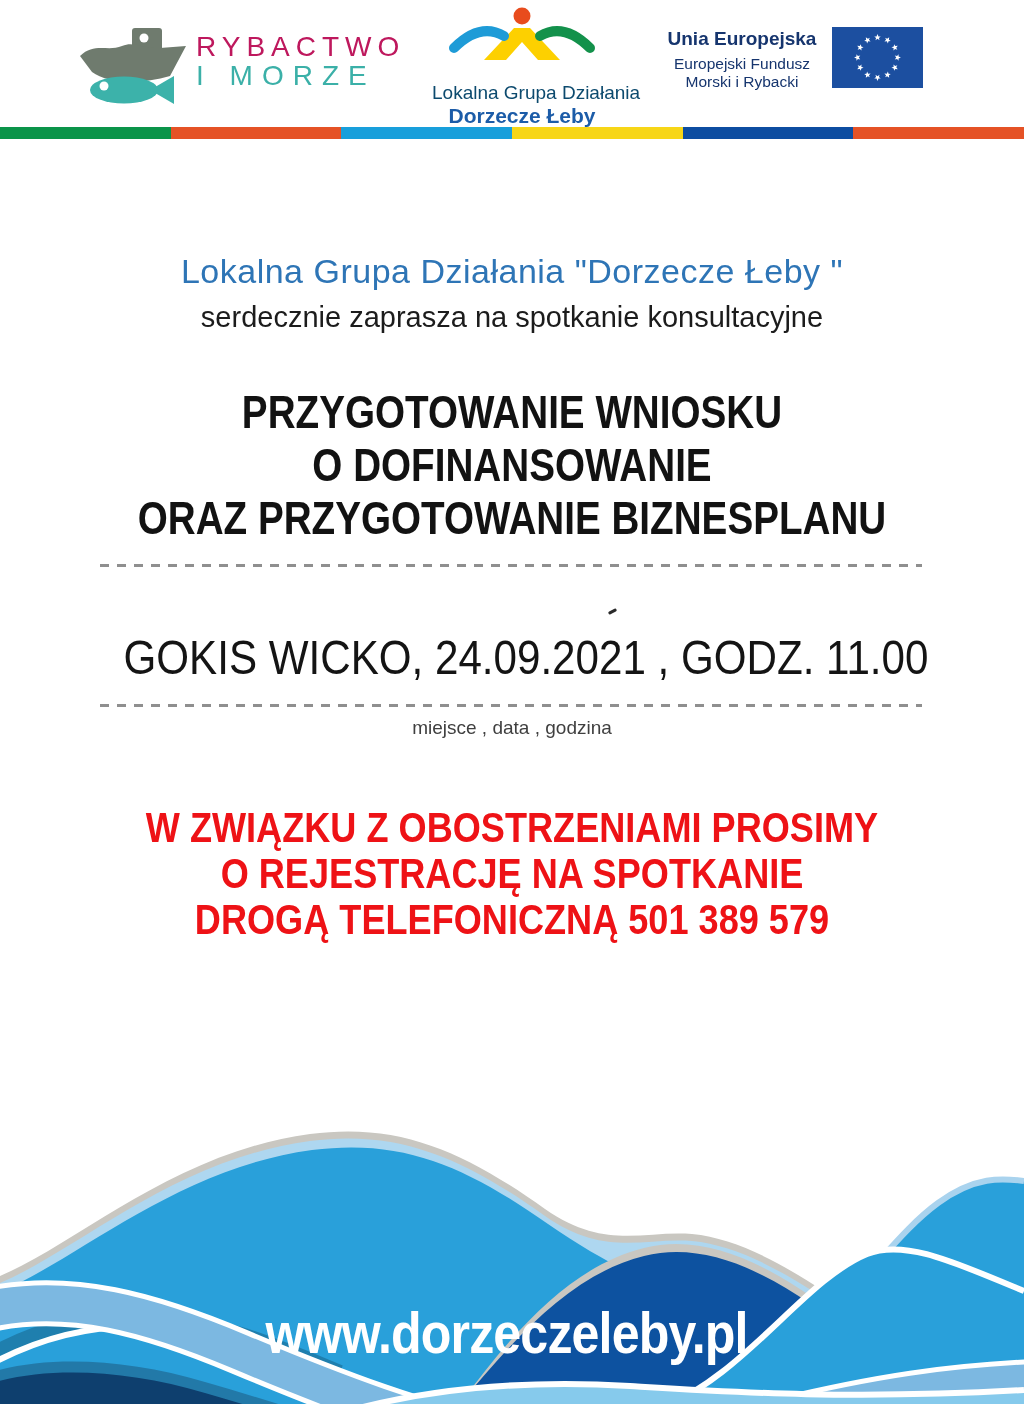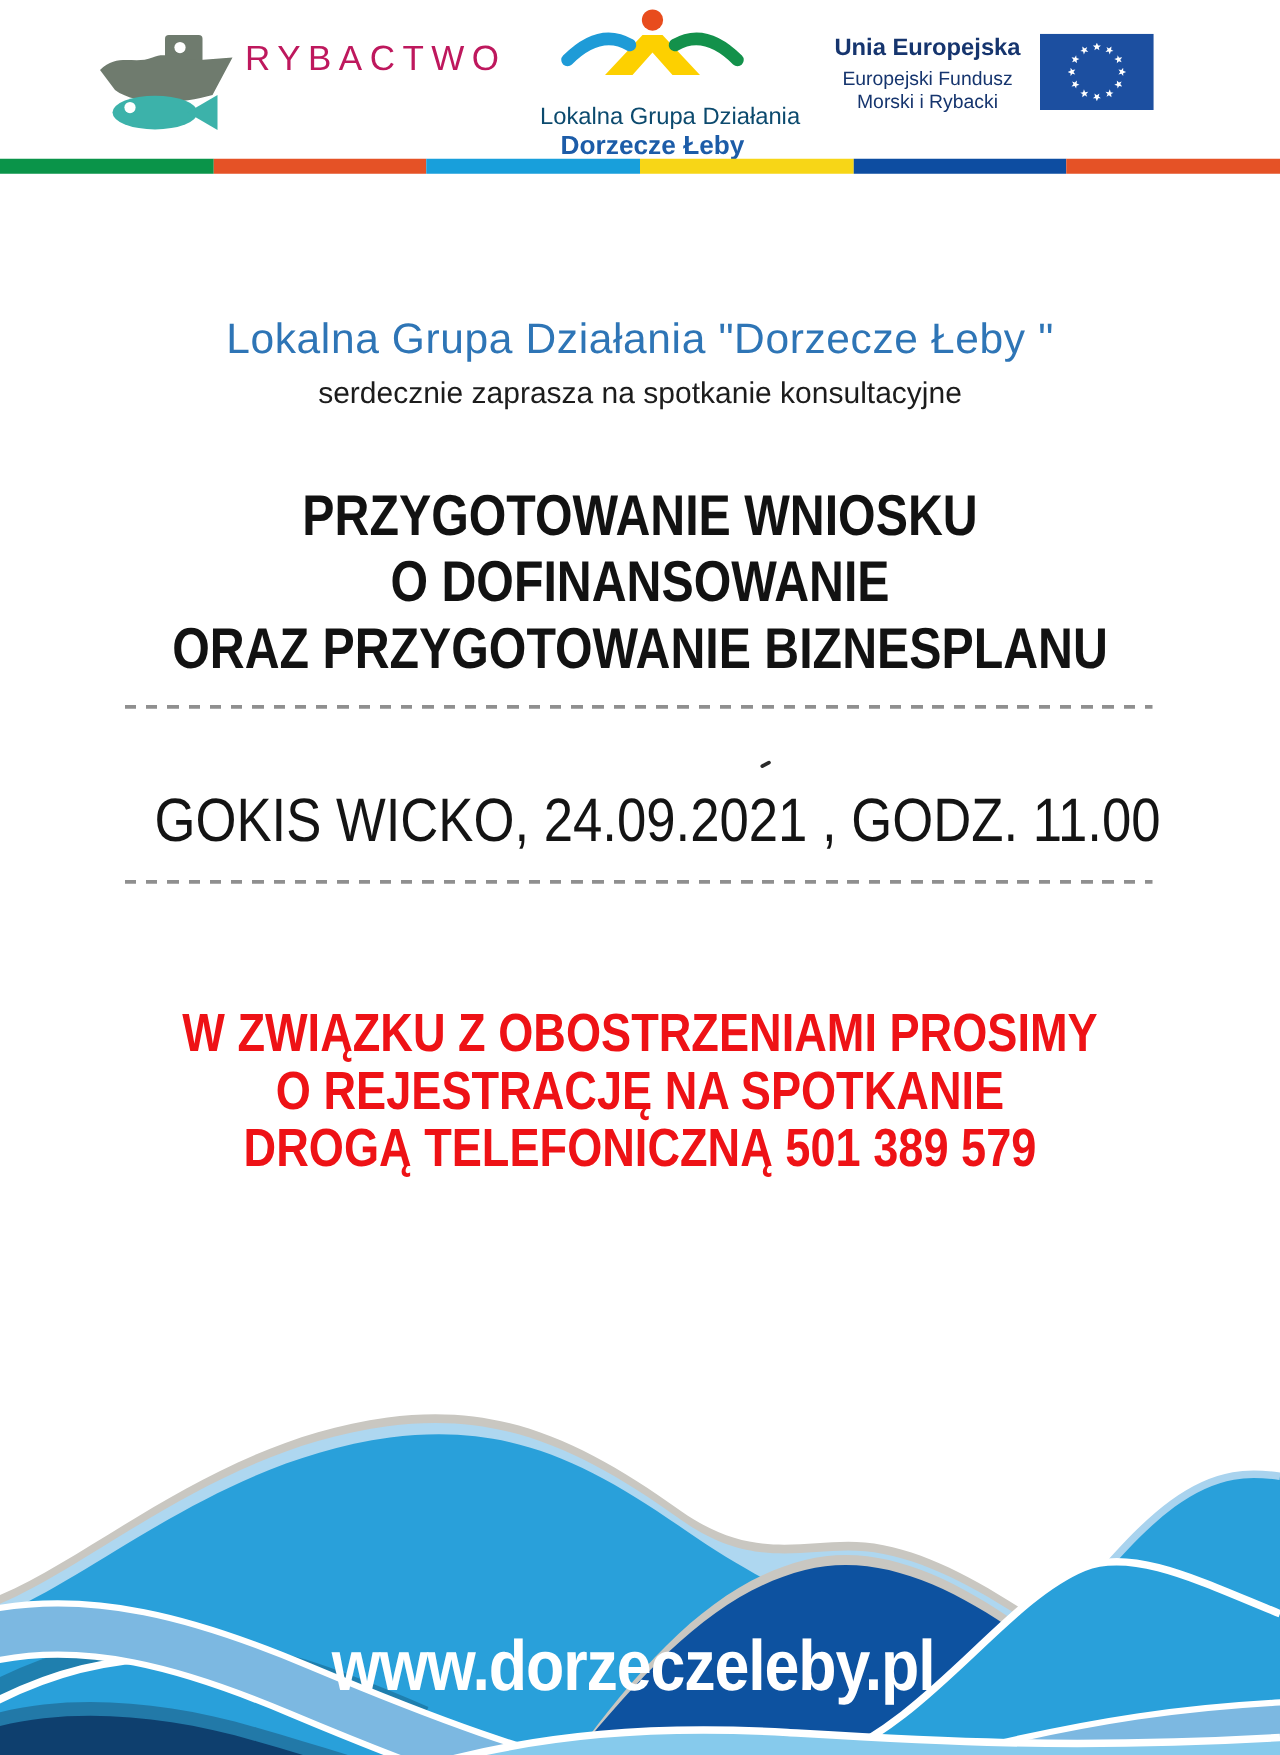--- a/index.html
+++ b/index.html
@@ -20,21 +20,21 @@
   .eu-line1{font-size:19px;font-weight:bold;}
   .eu-line2,.eu-line3{font-size:15.5px;line-height:1.15;}
   .eu-line2{margin-top:5px;}
   .eu-flag{position:absolute;left:832px;top:27px;}
   
   .stripe{position:absolute;left:0;top:127px;width:1024px;height:12px;display:flex;}
   .stripe span{flex:1 1 0;}
   
   .center-text{position:absolute;left:0;width:1024px;text-align:center;}
   .org-title{top:252px;font-size:34px;letter-spacing:.5px;color:#2e75b6;}
-  .invite{top:301px;font-size:24px;color:#1c1c1c;}
+  .invite{top:301px;font-size:29px;color:#1c1c1c;}
   .topic{top:386px;font-size:46px;line-height:53px;font-weight:bold;color:#121212;}
   .topic div{transform:scaleX(.84);transform-origin:50% 50%;white-space:nowrap;}
   .dash{position:absolute;left:100px;width:822px;height:3px;
         background:repeating-linear-gradient(90deg,#8f8f8f 0 9px,transparent 9px 17px);}
   .dash1{top:564px;} .dash2{top:704px;}
   .caption{font-size:19px;color:#3f3f3f;}
   .cap1{top:581px;} .cap2{top:717px;}
   .stray-mark{position:absolute;left:608px;top:610px;width:9px;height:3px;background:#2a2a2a;
         border-radius:2px;transform:rotate(-28deg);}
   .meeting{top:629px;font-size:49px;font-weight:normal;color:#141414;margin-left:14px;}
@@ -56,20 +56,21 @@
     <svg width="110" height="80" viewBox="0 0 110 80">
       <rect x="52" y="2" width="30" height="24" rx="3" fill="#6f7b6e"></rect>
       <circle cx="64" cy="12" r="4.5" fill="#ffffff"></circle>
       <path d="M0,30 C14,16 28,26 42,20 C54,15 58,22 80,22 L106,20 L90,50 C62,58 28,58 12,46 Z" fill="#6f7b6e"></path>
       <ellipse cx="44" cy="64" rx="34" ry="13.5" fill="#3cb2aa"></ellipse>
       <polygon points="70,64 94,50 94,78" fill="#3cb2aa"></polygon>
       <circle cx="24" cy="60" r="4.5" fill="#ffffff"></circle>
     </svg>
     <div class="ryb-text">
       <div class="ryb-line1">RYBACTWO</div>
+      <div class="ryb-line2">I MORZE</div>
     </div>
   </div>
 
   <div class="logo-lgd">
     <svg width="180" height="58" viewBox="0 0 180 58">
       <circle cx="90" cy="12" r="8.5" fill="#e84c1d"></circle>
       <polygon points="52,56 82,24 98,24 128,56 106,56 90,38 74,56" fill="#fdd000"></polygon>
       <path d="M22,44 Q48,18 72,32" stroke="#1e9bd7" stroke-width="10" fill="none" stroke-linecap="round"></path>
       <path d="M108,32 Q132,18 158,44" stroke="#13914b" stroke-width="10" fill="none" stroke-linecap="round"></path>
     </svg>
@@ -122,20 +123,21 @@
   </div>
 
   <div class="dash dash1"></div>
   <div class="stray-mark"></div>
 
   <div class="center-text meeting">
     <div>GOKIS WICKO, 24.09.2021 , GODZ. 11.00</div>
   </div>
 
   <div class="dash dash2"></div>
+  <div class="center-text caption cap2">miejsce , data , godzina</div>
 
   <div class="center-text notice">
     <div>W ZWIĄZKU Z OBOSTRZENIAMI PROSIMY</div>
     <div>O REJESTRACJĘ NA SPOTKANIE</div>
     <div>DROGĄ TELEFONICZNĄ 501 389 579</div>
   </div>
 
   <svg class="waves" width="1024" height="280" viewBox="0 0 1024 280" preserveAspectRatio="none">
 
     <path fill="#c9c7c1" d="M0,152 C80,118 175,28 310,10 C400,-2 465,28 545,85 C605,127 645,106 692,110 C745,115 800,150 860,192 C920,228 980,236 1024,232 L1024,280 L0,280 Z"></path>

